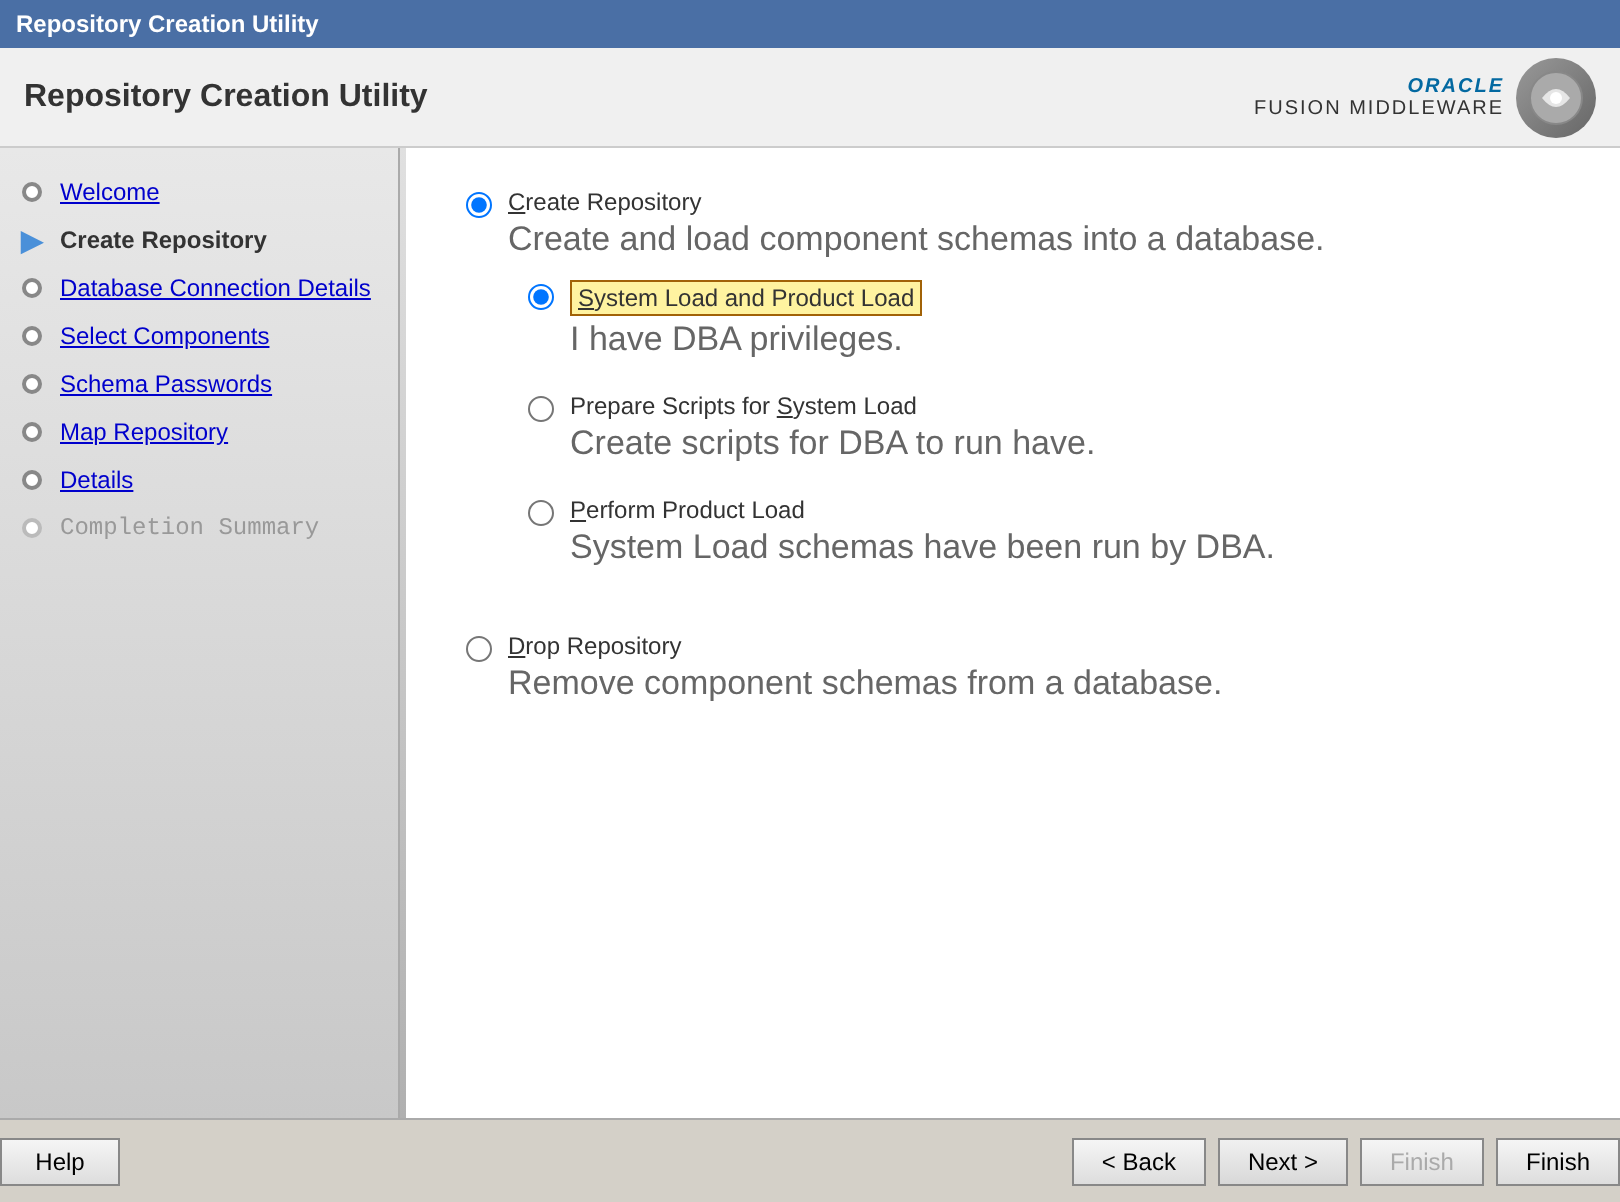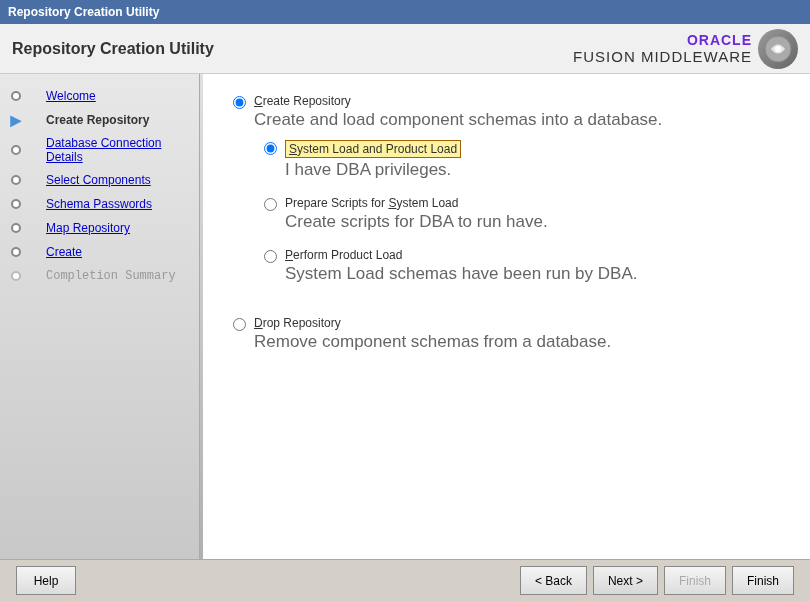--- a/index.html
+++ b/index.html
@@ -43,28 +43,29 @@
     }
     .oracle-logo-area {
       display: flex;
       align-items: center;
       gap: 6px;
     }
     .oracle-text {
       text-align: right;
     }
     .oracle-name {
-      color: #6d28d9;
-      font-size: 14px;
+      color: #0369a1;
+      font-size: 10px;
       font-weight: bold;
       letter-spacing: 1px;
+      font-style: italic;
     }
     .oracle-sub {
       color: #333;
-      font-size: 15px;
+      font-size: 10px;
       letter-spacing: 1px;
     }
     .oracle-icon {
       width: 40px;
       height: 40px;
       background: #888;
       border-radius: 50%;
       display: flex;
       align-items: center;
       justify-content: center;
@@ -88,21 +89,21 @@
       background: linear-gradient(to bottom, #e8e8e8, #c8c8c8);
       border-right: 1px solid #aaa;
       padding: 10px 0;
       flex-shrink: 0;
     }
     .sidebar-item {
       display: flex;
       align-items: center;
       padding: 4px 8px;
       cursor: pointer;
-      gap: 22px;
+      gap: 6px;
     }
     .sidebar-item.active {
       font-weight: bold;
       color: #333;
     }
     .sidebar-item.inactive {
       color: #777;
       font-family: Liberation Mono, monospace;
     }
     .sidebar-label {
@@ -170,22 +171,23 @@
       font-size: 17px;
       color: #666;
       margin-top: 2px;
     }
 
     
     .footer {
       background: #d4d0c8;
       border-top: 1px solid #aaa;
       display: flex;
+      align-items: center;
       justify-content: space-between;
-      padding: 6px 16px;
+      padding: 6px 0;
       height: 42px;
       gap: 42px;
     }
     .footer-left {
       display: flex;
       gap: 6px;
     }
     .footer-right {
       display: flex;
       gap: 6px;
@@ -280,21 +282,21 @@
       <div class="step-indicator">
         <div class="step-dot"></div>
       </div>
       <span class="sidebar-label">Map Repository</span>
     </div>
 
     <div class="sidebar-item">
       <div class="step-indicator">
         <div class="step-dot"></div>
       </div>
-      <span class="sidebar-label">Create</span>
+      <span class="sidebar-label">Details</span>
     </div>
 
     <div class="sidebar-item inactive">
       <div class="step-indicator">
         <div class="step-dot" style="border-color:#bbb;"></div>
       </div>
       <span class="sidebar-label">Completion Summary</span>
     </div>
   </div>
 

